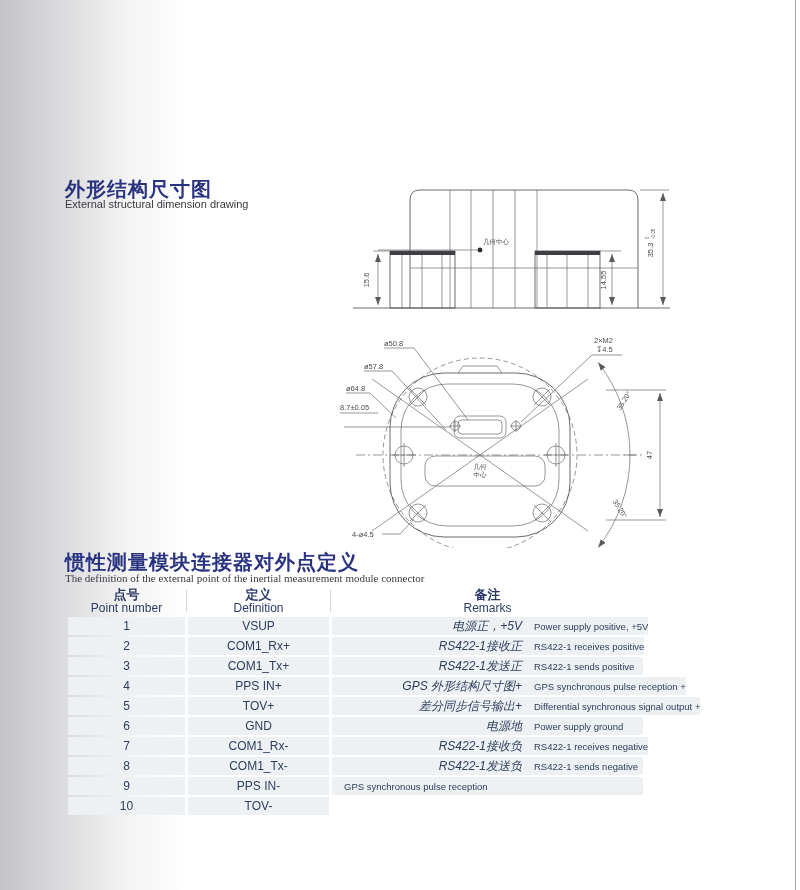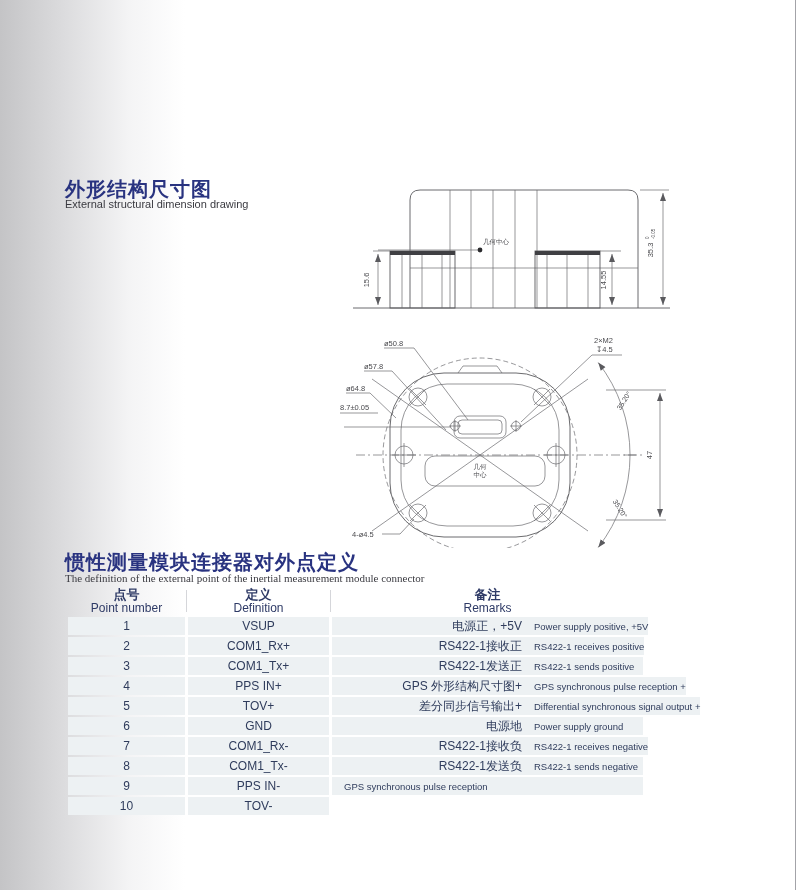--- a/index.html
+++ b/index.html
@@ -45,21 +45,21 @@
   .t-body{margin-top:3px;}
   .t-row{
     display:grid;grid-template-columns:117px 141px 1fr;grid-column-gap:3px;
     height:18px;margin-bottom:2px;
   }
   .cell{
     background:#edf1f3;color:#2f3c5c;font-size:12px;
     display:flex;align-items:center;justify-content:center;
   }
   .c-remark{justify-content:flex-start;}
-  .r-zh{display:inline-block;width:190px;text-align:right;font-size:12px;white-space:nowrap;}
+  .r-zh{display:inline-block;width:190px;text-align:right;font-size:12px;white-space:nowrap;font-style:italic;}
   .r-en{font-size:9.5px;margin-left:12px;white-space:nowrap;}
 </style>
 </head>
 <body>
 
 <div class="edge-left"></div>
 <div class="edge-right"></div>
 
 <div id="title1" class="sec-title">外形结构尺寸图</div>
 <div id="sub1" class="sec-sub">External structural dimension drawing</div>

